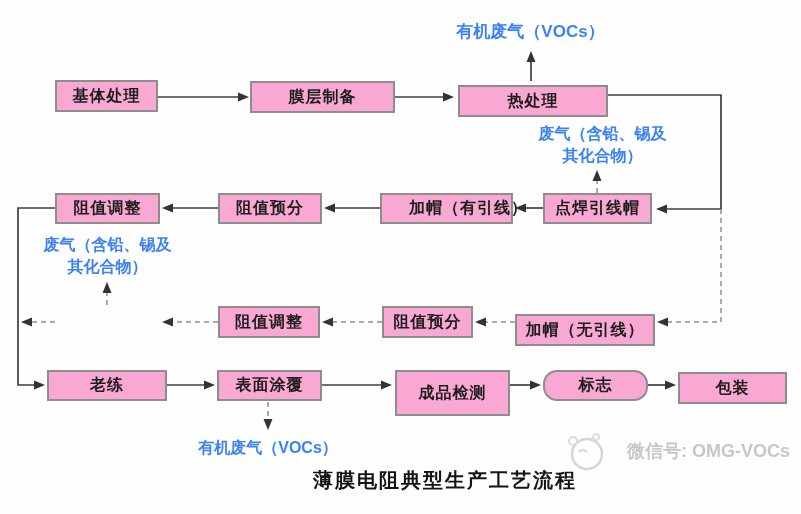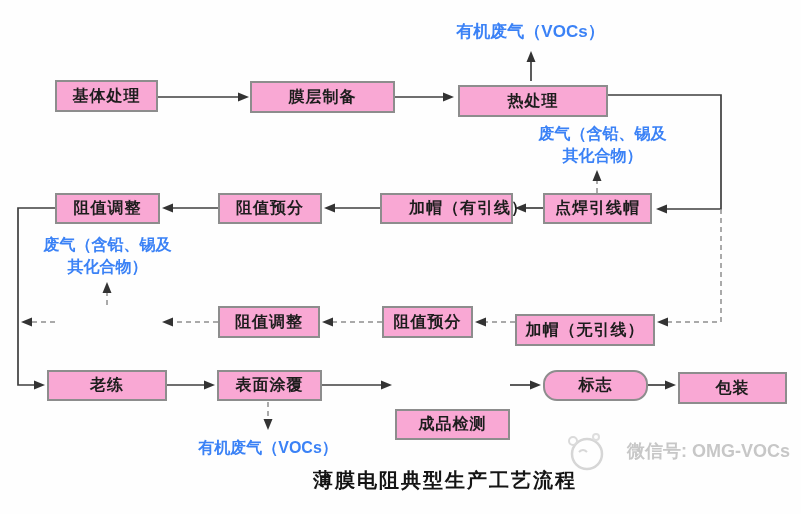--- a/index.html
+++ b/index.html
@@ -91,21 +91,21 @@
   <div class="box" style="left:218px;top:193px;width:104px;height:31px;">阻值预分</div>
   <div class="box" style="left:380px;top:193px;width:133px;height:31px;padding-left:44px;">加帽（有引线）</div>
   <div class="box" style="left:543px;top:193px;width:109px;height:31px;">点焊引线帽</div>
 
   <div class="box" style="left:218px;top:306px;width:102px;height:32px;">阻值调整</div>
   <div class="box" style="left:382px;top:306px;width:91px;height:32px;">阻值预分</div>
   <div class="box" style="left:515px;top:306px;width:140px;height:32px;margin-top:8px;">加帽（无引线）</div>
 
   <div class="box" style="left:47px;top:370px;width:120px;height:31px;text-align:center;">老练</div>
   <div class="box" style="left:217px;top:370px;width:105px;height:31px;">表面涂覆</div>
-  <div class="box" style="left:395px;top:370px;width:115px;height:31px;margin-top:39px;">成品检测</div>
+  <div class="box" style="left:395px;top:370px;width:115px;height:46px;">成品检测</div>
   <div class="box" style="left:543px;top:370px;width:105px;height:31px;border-radius:14px;">标志</div>
   <div class="box" style="left:678px;top:372px;width:109px;height:32px;">包装</div>
 
   <div class="gas" style="left:428px;top:21px;width:205px;font-size:17px;">有机废气（VOCs）</div>
 
   <div class="gas" style="left:505px;top:123px;width:195px;">
     <div>废气（含铅、锡及</div>
     <div>其化合物）</div>
   </div>
 

